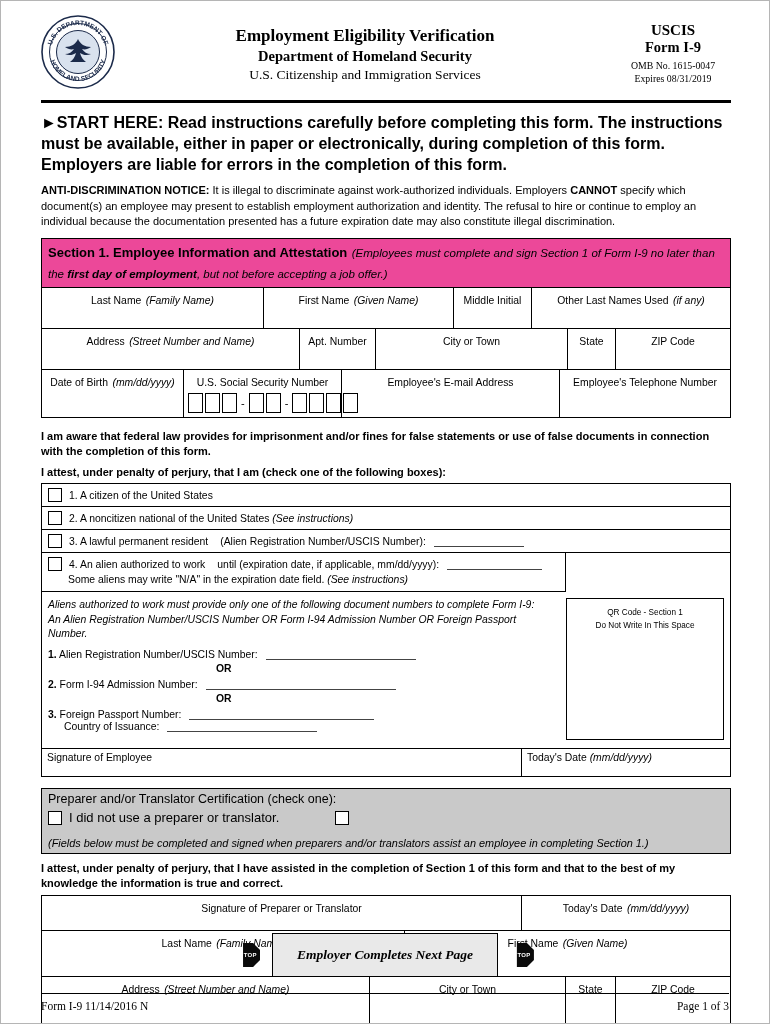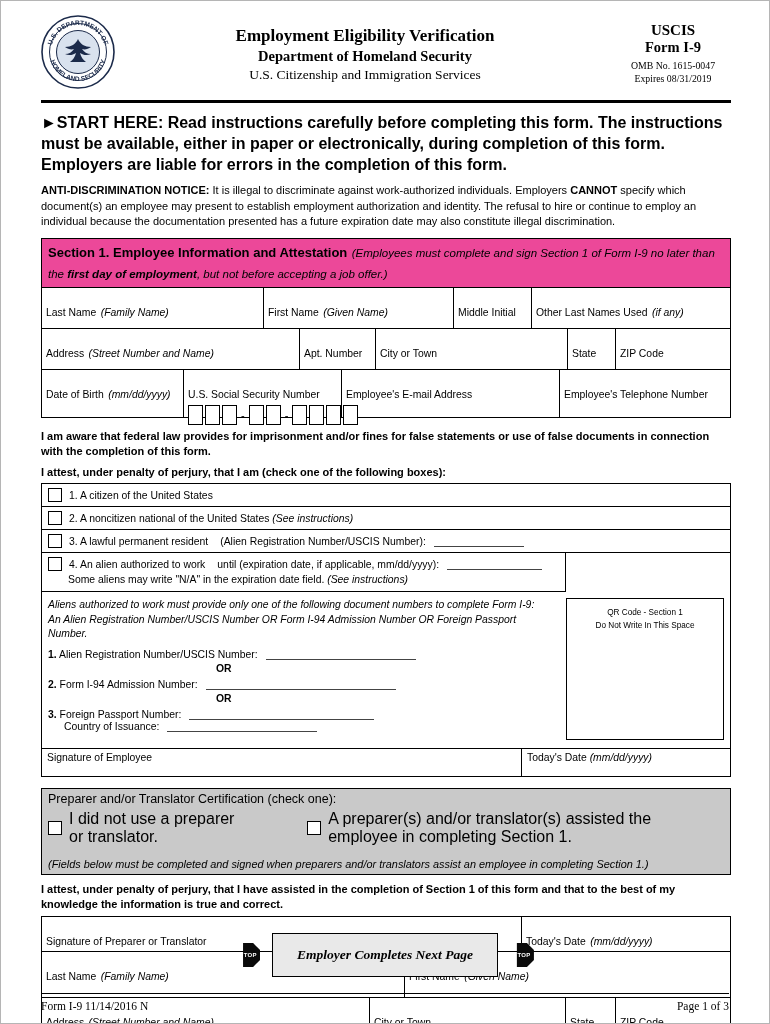--- a/index.html
+++ b/index.html
@@ -26,21 +26,21 @@
 
   
   .secbar{margin-top:9px;background:#ec4899;border:1px solid #000;padding:3px 6px 4px;line-height:1.3;}
   .sec-title{font-weight:bold;font-size:13px;}
   .secbar i{font-size:11.5px;}
 
   
   .grid{border:1px solid #000;border-top:none;}
   .grow{display:flex;}
   .grow + .grow{border-top:1px solid #000;}
-  .cell{border-right:1px solid #000;padding:14px 4px;box-sizing:border-box;flex:none;}
+  .cell{border-right:1px solid #000;padding:2px 4px;box-sizing:border-box;flex:none;text-align:center;}
   .cell.last{border-right:none;flex:1;}
   .lbl{font-size:10.4px;}
   .lbl i, i.lbl{font-size:10.4px;}
   .r1{height:40px}.r2{height:40px}.r3{height:47px}
 
   .ssnrow{display:flex;align-items:center;margin-top:3px;}
   .sbox{width:13px;height:18px;border:1px solid #000;margin-right:2px;background:#fff;flex:none;}
   .dash{margin:0 4px 0 2px;font-size:11px;}
 
   .aware{font-size:11px;font-weight:bold;margin:11px 0 0;line-height:1.32;}
@@ -65,21 +65,21 @@
   .w90{width:90px}.w95{width:95px}.w150{width:150px}.w185{width:185px}.w190{width:190px}
   .qr{width:158px;height:142px;border:1px solid #000;box-sizing:border-box;flex:none;
       font-size:8.2px;text-align:center;padding-top:8px;line-height:1.5;}
   .sigrow{display:flex;border-top:1px solid #000;height:27px;}
   .sigcell{width:480px;border-right:1px solid #000;padding:3px 5px;box-sizing:border-box;}
   .sigcell.last{flex:1;border-right:none;}
 
   
   .prep-gray{margin-top:11px;background:#c9c9c9;border:1px solid #000;padding:3px 6px 4px;}
   .prep-title{font-weight:normal;font-size:12.5px;}
-  .prep-opts{display:flex;align-items:center;margin-top:4px;font-size:16px;}
+  .prep-opts{display:flex;align-items:center;margin-top:4px;font-size:13px;}
   .prep-opt2{margin-left:56px;display:flex;align-items:center;}
   .prep-note{font-style:italic;font-size:10.9px;margin-top:12px;}
   .prep-attest{font-weight:bold;font-size:11px;margin:7px 0 4px;line-height:1.32;}
   .pgrid{border:1px solid #000;}
   .pa{height:34px}.pb{height:45px}.pc{height:51px}
   .wpa{width:480px}.wpb{width:363px}.wpc1{width:328px}.wpc2{width:196px}.wpc3{width:50px}
 
   
   .banner{position:absolute;left:0;right:0;bottom:46px;display:flex;align-items:center;justify-content:center;gap:12px;}
   .stop{width:24px;height:24px;background:#0a0a0a;color:#fff;flex:none;
@@ -233,21 +233,20 @@
       </div>
     </div>
 
     <div class="prep-gray">
       <div class="prep-title">Preparer and/or Translator Certification (check one):</div>
       <div class="prep-opts">
         <span class="cb"></span>
         <span>I did not use a preparer or translator.</span>
         <span class="prep-opt2">
           <span class="cb"></span>
-          <span>A preparer(s) and/or translator(s) assisted the employee in completing Section 1.</span>
         </span>
       </div>
       <div class="prep-note">(Fields below must be completed and signed when preparers and/or translators assist an employee in completing Section 1.)</div>
     </div>
     <p class="prep-attest">I attest, under penalty of perjury, that I have assisted in the completion of Section 1 of this form and that to the best of my knowledge the information is true and correct.</p>
 
     <div class="pgrid">
       <div class="grow pa">
         <div class="cell wpa"><span class="lbl">Signature of Preparer or Translator</span></div>
         <div class="cell last"><span class="lbl">Today's Date</span> <i class="lbl">(mm/dd/yyyy)</i></div>

